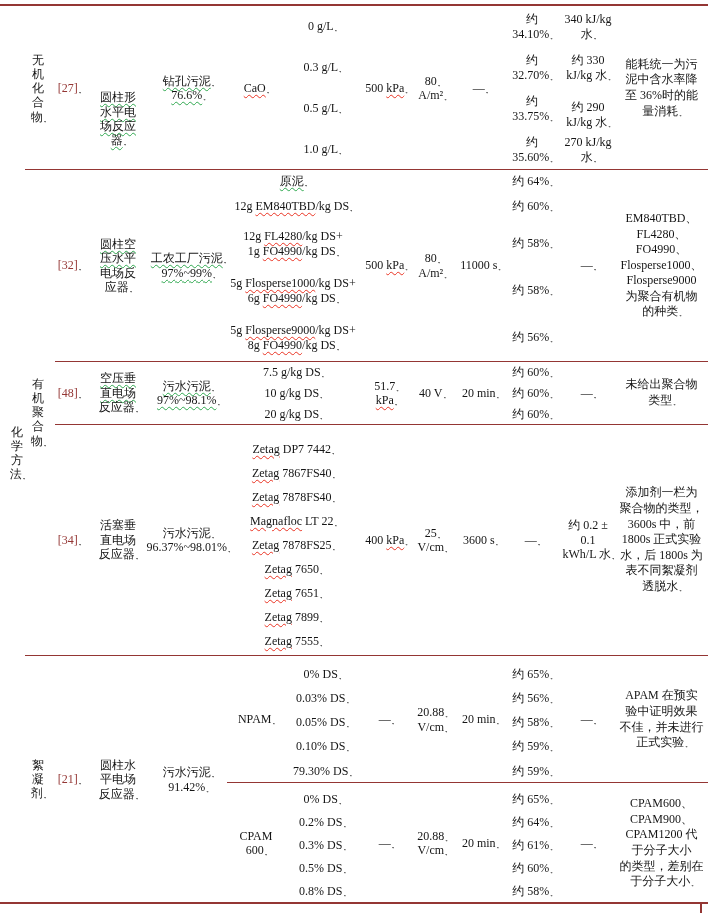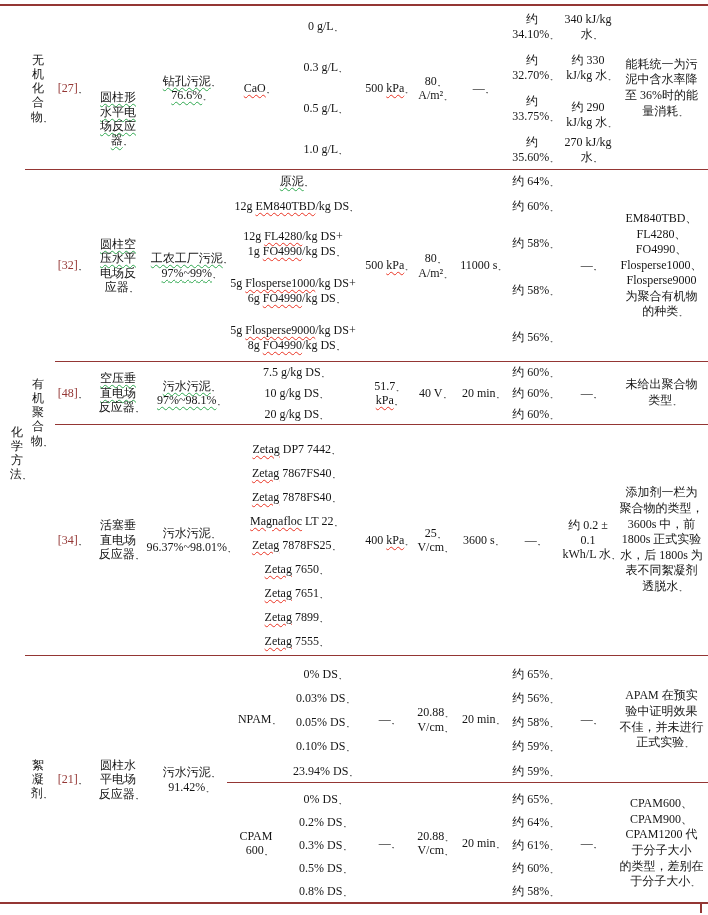--- a/index.html
+++ b/index.html
@@ -544,21 +544,21 @@
           <span class="ln pm"><span>0.05% DS</span></span>
         </span>
       </div>
       <div class="cell cell-dose" style="left: 283px; top: 734.6px; width: 78px; height: 24.2px; text-align: center;">
         <span class="para">
           <span class="ln pm"><span>0.10% DS</span></span>
         </span>
       </div>
       <div class="cell cell-dose" style="left: 283px; top: 758.8px; width: 78px; height: 24.2px;">
         <span class="para">
-          <span class="ln pm"><span>23.94% DS</span></span>
+          <span class="ln pm"><span>79.30% DS</span></span>
         </span>
       </div>
       <div class="cell cell-res" style="left: 505px; top: 662px; width: 54px; height: 24.2px;">
         <span class="para">
           <span class="ln pm"><span>约 65%</span></span>
         </span>
       </div>
       <div class="cell cell-res" style="left: 505px; top: 686.2px; width: 54px; height: 24.2px;">
         <span class="para">
           <span class="ln pm"><span>约 56%</span></span>

